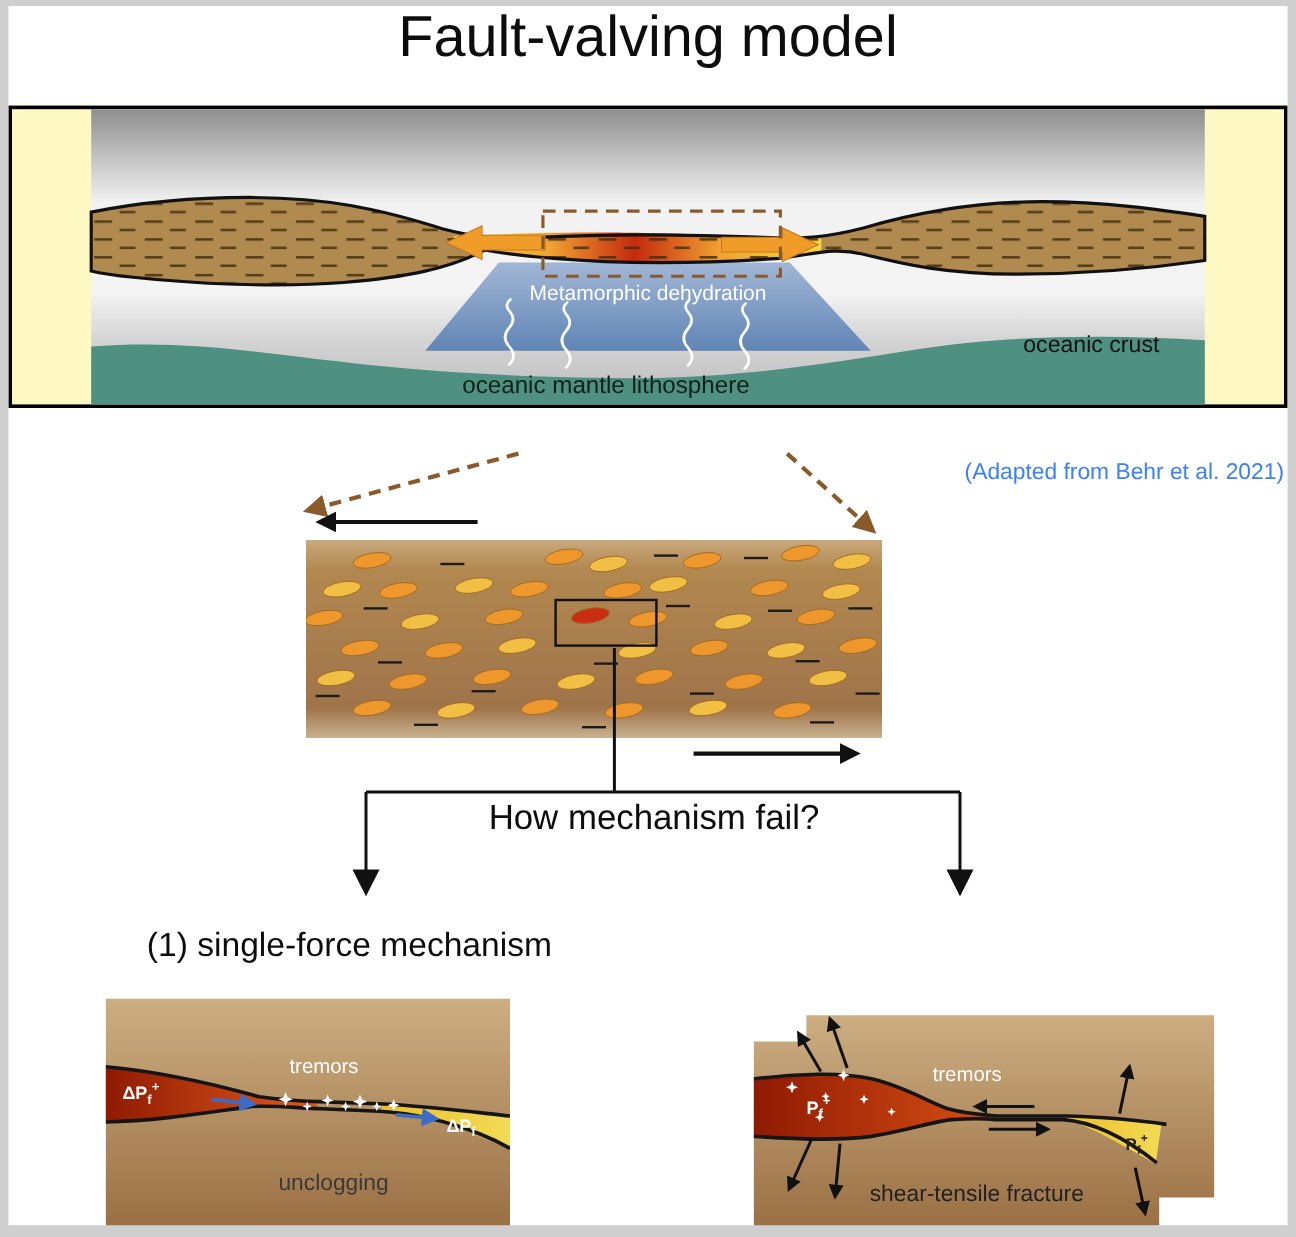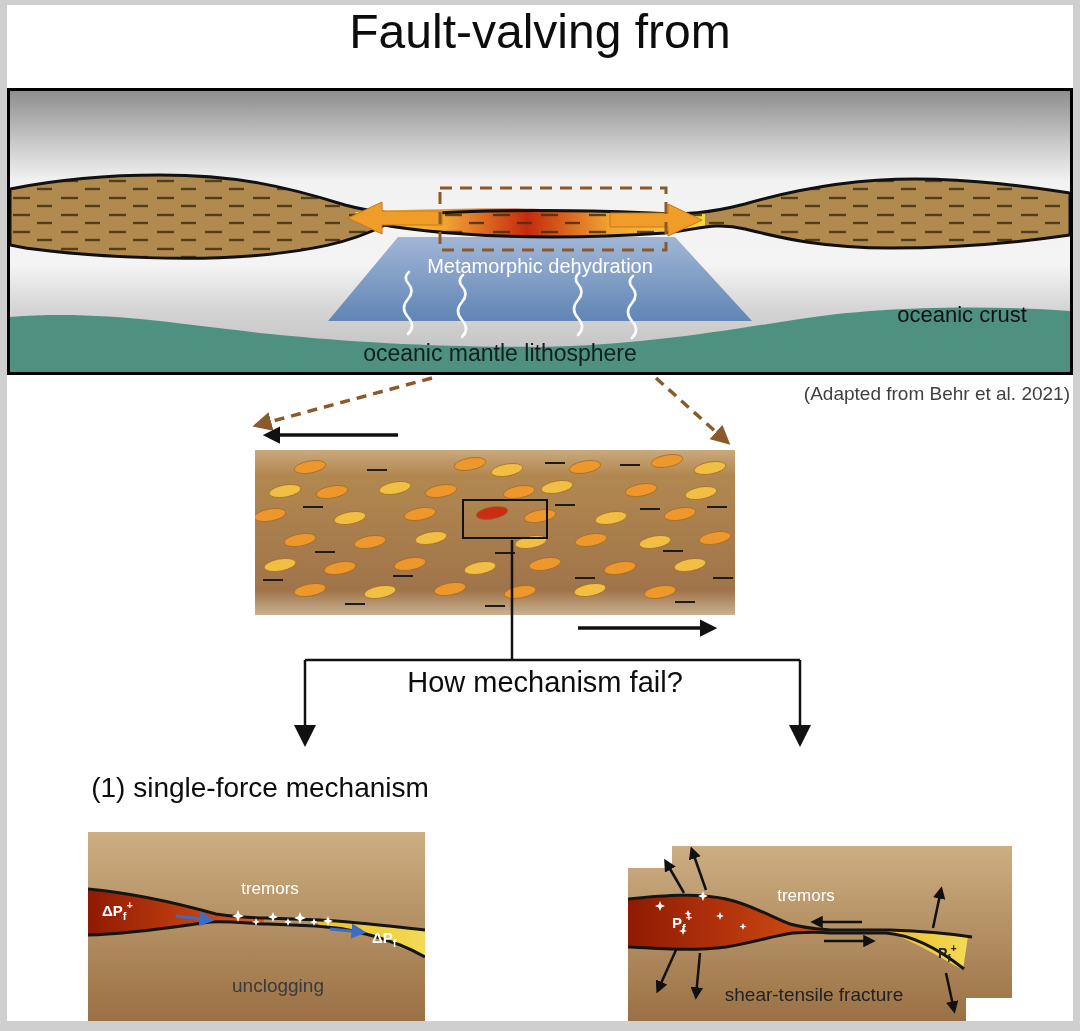--- a/index.html
+++ b/index.html
@@ -5,44 +5,44 @@
   html,body{margin:0;padding:0;background:#ffffff;}
   .page{position:relative;width:1080px;height:1031px;background:#ffffff;overflow:hidden;
         font-family:"Liberation Sans","DejaVu Sans",sans-serif;color:#111;}
   .edge{position:absolute;background:#cfcfcf;z-index:9;}
   .edge.top{left:0;top:0;width:1080px;height:5px;}
   .edge.bottom{left:0;top:1021px;width:1080px;height:10px;}
   .edge.left{left:0;top:0;width:7px;height:1031px;}
   .edge.right{left:1073px;top:0;width:7px;height:1031px;}
   .title{position:absolute;left:0;top:4px;width:1080px;text-align:center;
          font-size:48px;letter-spacing:0px;color:#0d0d0d;}
-  .top-panel{position:absolute;left:7px;top:88px;width:1066px;height:287px;
+  .top-panel{position:absolute;left:7px;top:88px;width:1066px;height:252px;
              border:3px solid #000;box-sizing:border-box;background:#fef9c3;}
   .top-panel svg{display:block;width:100%;height:100%;}
-  .attribution{position:absolute;right:10px;top:383px;font-size:19px;color:#404040;}
+  .attribution{position:absolute;right:10px;top:383px;font-size:19px;color:#3b82f6;}
   .overlay{position:absolute;left:0;top:375px;width:1080px;height:405px;z-index:6;pointer-events:none;}
   .shear-panel{position:absolute;left:255px;top:450px;width:480px;height:165px;z-index:2;}
   .question{position:absolute;left:340px;top:666px;width:410px;text-align:center;font-size:29px;color:#0d0d0d;z-index:7;}
-  .mech-heading{position:absolute;top:772px;font-size:28px;color:#0d0d0d;text-align:center;}
+  .mech-heading{position:absolute;top:772px;font-size:28px;color:#0d0d0d;text-align:right;}
   .mech-heading.h1{left:60px;width:400px;}
   .mech-heading.h2{left:560px;width:472px;}
   .panel1{position:absolute;left:88px;top:832px;width:337px;height:190px;z-index:2;}
   .panel2{position:absolute;left:628px;top:838px;width:384px;height:186px;z-index:2;}
   svg text{font-family:"Liberation Sans","DejaVu Sans",sans-serif;}
 </style>
 </head>
 <body>
 
 <div class="page">
   <div class="edge top"></div>
   <div class="edge bottom"></div>
   <div class="edge left"></div>
   <div class="edge right"></div>
 
-  <div class="title">Fault-valving from</div>
+  <div class="title">Fault-valving model</div>
 
   <div class="top-panel">
     <svg viewBox="0 0 1060 281">
       <defs>
         <linearGradient id="bgGrad" x1="0" y1="0" x2="0" y2="1">
           <stop offset="0" stop-color="#8e8e8e"></stop>
           <stop offset="0.18" stop-color="#c8c8c8"></stop>
           <stop offset="0.32" stop-color="#f2f2f2"></stop>
           <stop offset="0.62" stop-color="#f4f4f4"></stop>
           <stop offset="0.78" stop-color="#d4d4d4"></stop>

